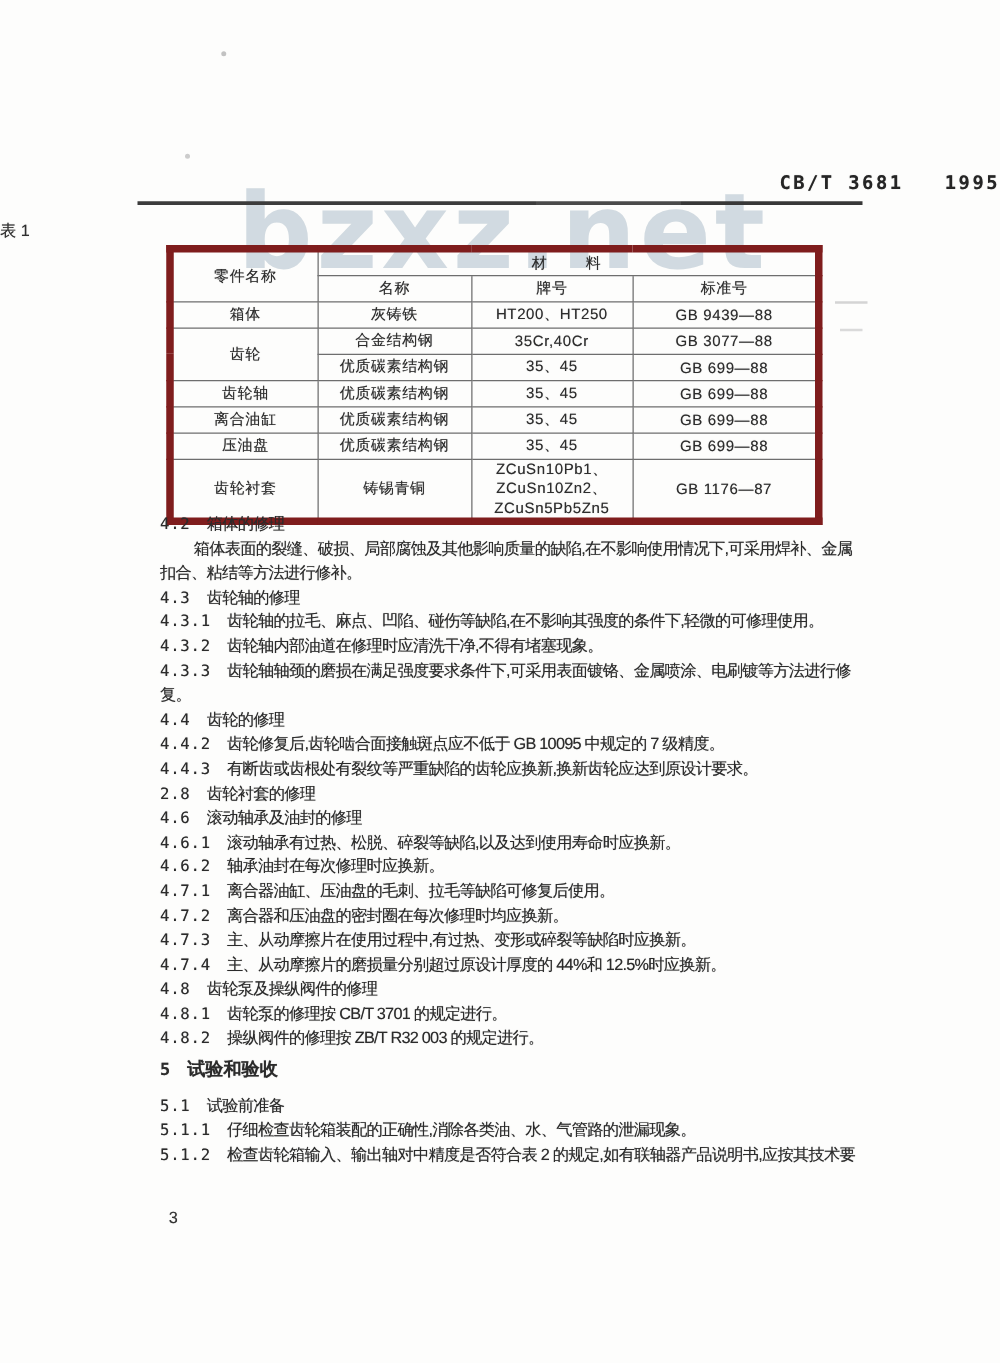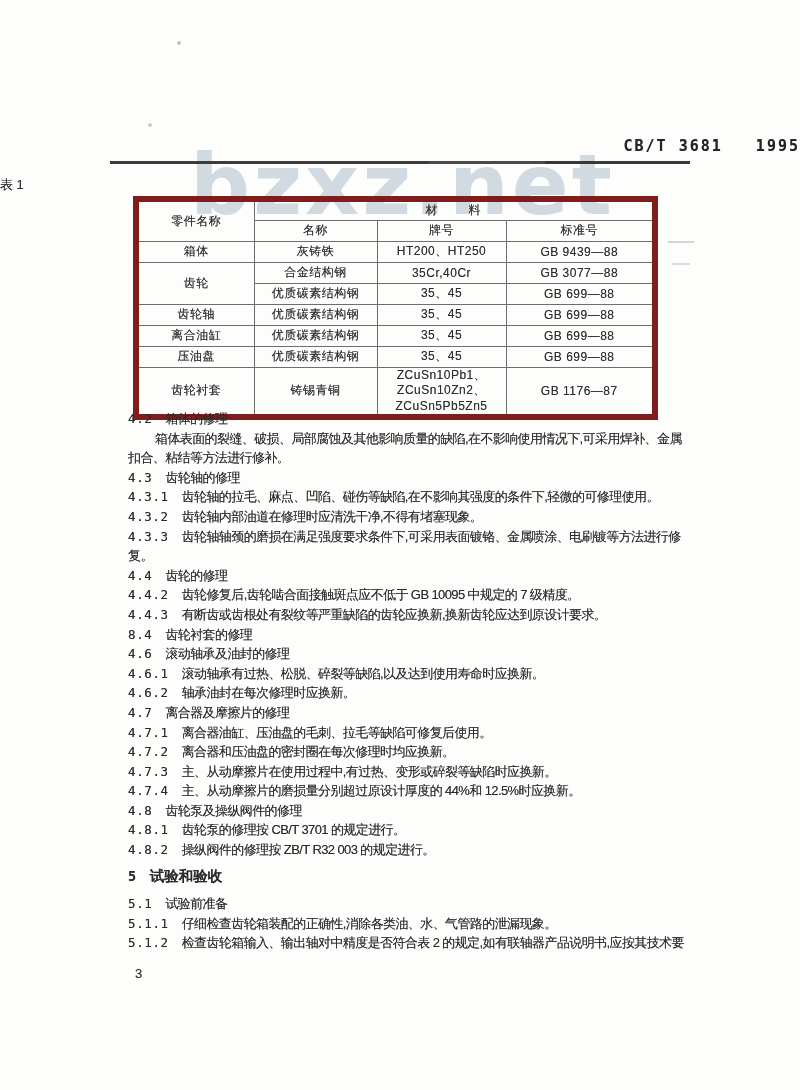--- a/index.html
+++ b/index.html
@@ -170,25 +170,24 @@
         <div class="clause-line indent"><span class="clause-text">箱体表面的裂缝、破损、局部腐蚀及其他影响质量的缺陷,在不影响使用情况下,可采用焊补、金属</span></div>
         <div class="clause-line"><span class="clause-text">扣合、粘结等方法进行修补。</span></div>
         <div class="clause-line"><span class="clause-num">4.3</span><span class="clause-text">齿轮轴的修理</span></div>
         <div class="clause-line"><span class="clause-num">4.3.1</span><span class="clause-text">齿轮轴的拉毛、麻点、凹陷、碰伤等缺陷,在不影响其强度的条件下,轻微的可修理使用。</span></div>
         <div class="clause-line"><span class="clause-num">4.3.2</span><span class="clause-text">齿轮轴内部油道在修理时应清洗干净,不得有堵塞现象。</span></div>
         <div class="clause-line"><span class="clause-num">4.3.3</span><span class="clause-text">齿轮轴轴颈的磨损在满足强度要求条件下,可采用表面镀铬、金属喷涂、电刷镀等方法进行修</span></div>
         <div class="clause-line"><span class="clause-text">复。</span></div>
         <div class="clause-line"><span class="clause-num">4.4</span><span class="clause-text">齿轮的修理</span></div>
         <div class="clause-line"><span class="clause-num">4.4.2</span><span class="clause-text">齿轮修复后,齿轮啮合面接触斑点应不低于 GB 10095 中规定的 7 级精度。</span></div>
         <div class="clause-line"><span class="clause-num">4.4.3</span><span class="clause-text">有断齿或齿根处有裂纹等严重缺陷的齿轮应换新,换新齿轮应达到原设计要求。</span></div>
-        <div class="clause-line"><span class="clause-num">8.4</span><span class="clause-text">齿轮衬套的修理</span></div>
+        <div class="clause-line"><span class="clause-num">2.8</span><span class="clause-text">齿轮衬套的修理</span></div>
         <div class="clause-line"><span class="clause-num">4.6</span><span class="clause-text">滚动轴承及油封的修理</span></div>
         <div class="clause-line"><span class="clause-num">4.6.1</span><span class="clause-text">滚动轴承有过热、松脱、碎裂等缺陷,以及达到使用寿命时应换新。</span></div>
         <div class="clause-line"><span class="clause-num">4.6.2</span><span class="clause-text">轴承油封在每次修理时应换新。</span></div>
-        <div class="clause-line"><span class="clause-num">4.7</span><span class="clause-text">离合器及摩擦片的修理</span></div>
         <div class="clause-line"><span class="clause-num">4.7.1</span><span class="clause-text">离合器油缸、压油盘的毛刺、拉毛等缺陷可修复后使用。</span></div>
         <div class="clause-line"><span class="clause-num">4.7.2</span><span class="clause-text">离合器和压油盘的密封圈在每次修理时均应换新。</span></div>
         <div class="clause-line"><span class="clause-num">4.7.3</span><span class="clause-text">主、从动摩擦片在使用过程中,有过热、变形或碎裂等缺陷时应换新。</span></div>
         <div class="clause-line"><span class="clause-num">4.7.4</span><span class="clause-text">主、从动摩擦片的磨损量分别超过原设计厚度的 44%和 12.5%时应换新。</span></div>
         <div class="clause-line"><span class="clause-num">4.8</span><span class="clause-text">齿轮泵及操纵阀件的修理</span></div>
         <div class="clause-line"><span class="clause-num">4.8.1</span><span class="clause-text">齿轮泵的修理按 CB/T 3701 的规定进行。</span></div>
         <div class="clause-line"><span class="clause-num">4.8.2</span><span class="clause-text">操纵阀件的修理按 ZB/T R32 003 的规定进行。</span></div>
         <div class="clause-line heading"><span class="clause-num">5</span><span class="clause-text">试验和验收</span></div>
         <div class="clause-line"><span class="clause-num">5.1</span><span class="clause-text">试验前准备</span></div>
         <div class="clause-line"><span class="clause-num">5.1.1</span><span class="clause-text">仔细检查齿轮箱装配的正确性,消除各类油、水、气管路的泄漏现象。</span></div>

